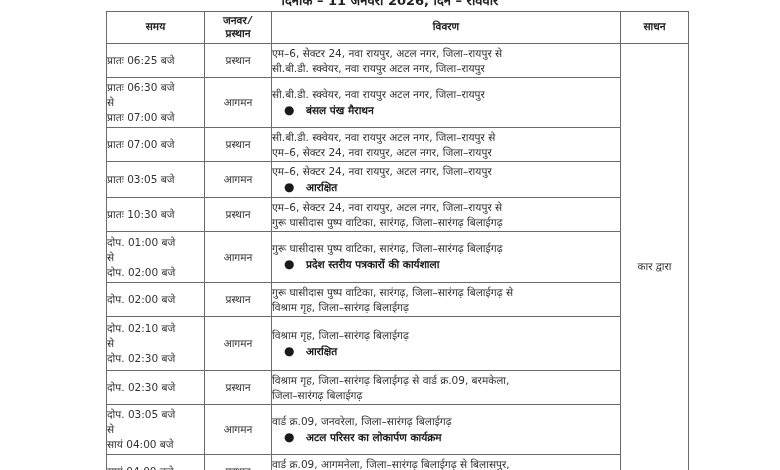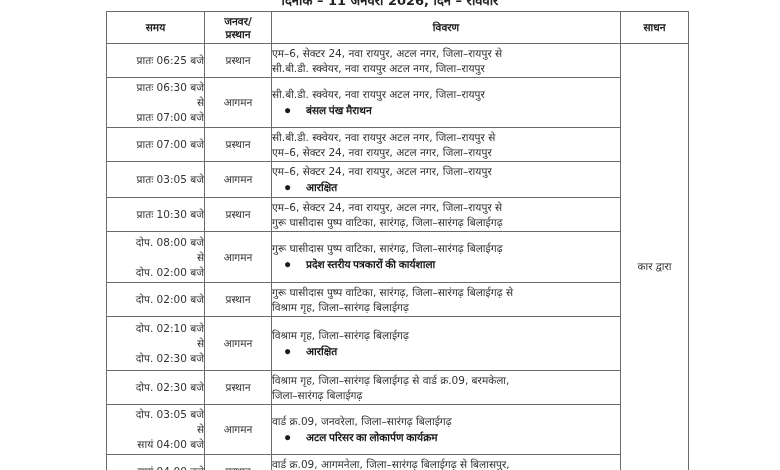--- a/index.html
+++ b/index.html
@@ -45,27 +45,27 @@
     font-weight: bold;
     font-size: 11px;
     text-align: center;
     color: #222;
   }
   col.c-time { width: 98px; }
   col.c-type { width: 67px; }
   col.c-desc { width: 349px; }
   col.c-mode { width: 68px; }
 
-  tr.h-head { height: 32px; }
+  tr.h-head { height: 32px; font-family: Liberation Mono, monospace; }
   tr.h-2 { height: 34px; }
   tr.h-3 { height: 50px; }
   tr.h-last { height: 34px; }
 
   td.time {
-    text-align: right;
+    text-align: left;
     color: #333;
     font-size: 10.5px;
     line-height: 15px;
   }
   td.type {
     text-align: center;
     color: #333;
   }
   td.desc {
     padding: 1px 5px 1px 6px;
@@ -75,21 +75,20 @@
     font-size: 10.5px;
     line-height: 15px;
   }
   td.desc .line { display: block; }
   td.desc .event {
     display: block;
     font-weight: bold;
     color: #1a1a1a;
     padding-left: 12px;
     line-height: 17px;
-    font-family: Liberation Serif, serif;
   }
   td.desc .event .bullet {
     display: inline-block;
     width: 22px;
     font-size: 12px;
   }
   td.mode {
     text-align: center;
     vertical-align: middle;
     color: #333;
@@ -174,21 +173,21 @@
       </td>
       <td class="type">प्रस्थान</td>
       <td class="desc">
         <span class="line">एम–6, सेक्टर 24, नवा रायपुर, अटल नगर, जिला–रायपुर से</span>
         <span class="line">गुरू घासीदास पुष्प वाटिका, सारंगढ़, जिला–सारंगढ़ बिलाईगढ़</span>
       </td>
     </tr>
 
     <tr class="h-3" style="height:51px">
       <td class="time">
-        <span>दोप. 08:00 बजे</span>
+        <span>दोप. 01:00 बजे</span>
         <span>से</span>
         <span>दोप. 02:00 बजे</span>
       </td>
       <td class="type">आगमन</td>
       <td class="desc">
         <span class="line">गुरू घासीदास पुष्प वाटिका, सारंगढ़, जिला–सारंगढ़ बिलाईगढ़</span>
         <span class="event"><span class="bullet">●</span><span>प्रदेश स्तरीय पत्रकारों की कार्यशाला</span></span>
       </td>
     </tr>
 

